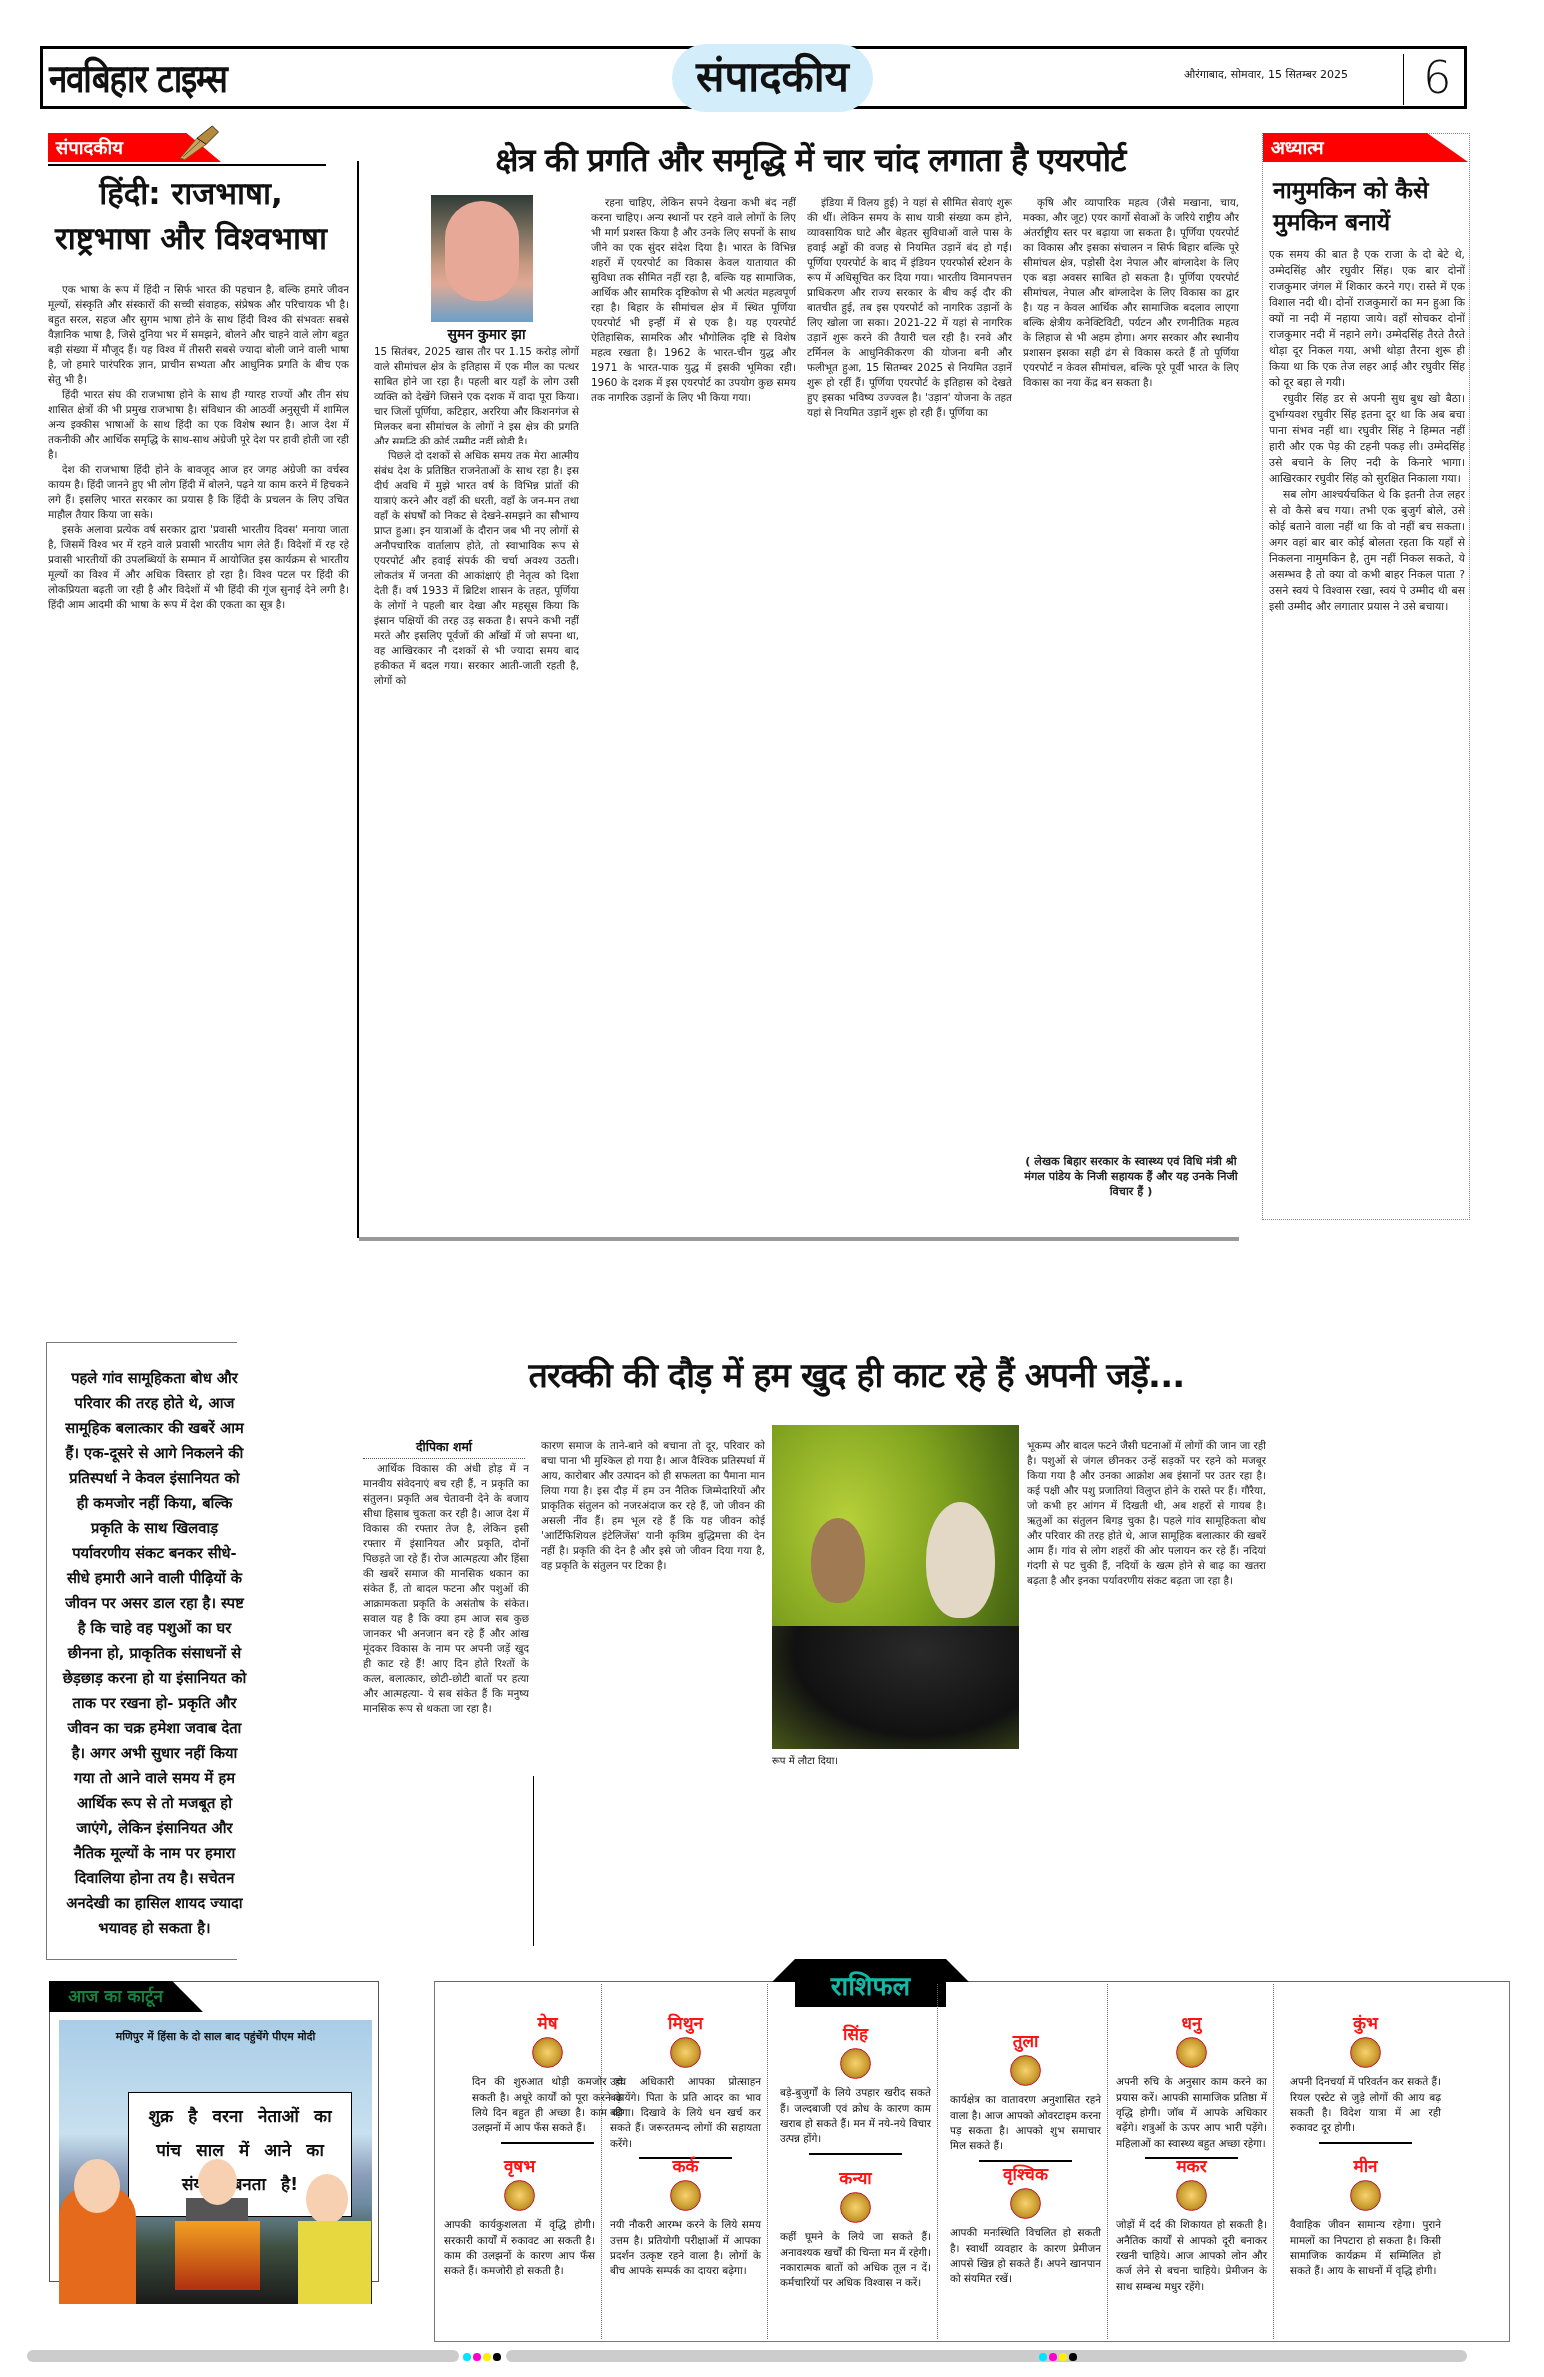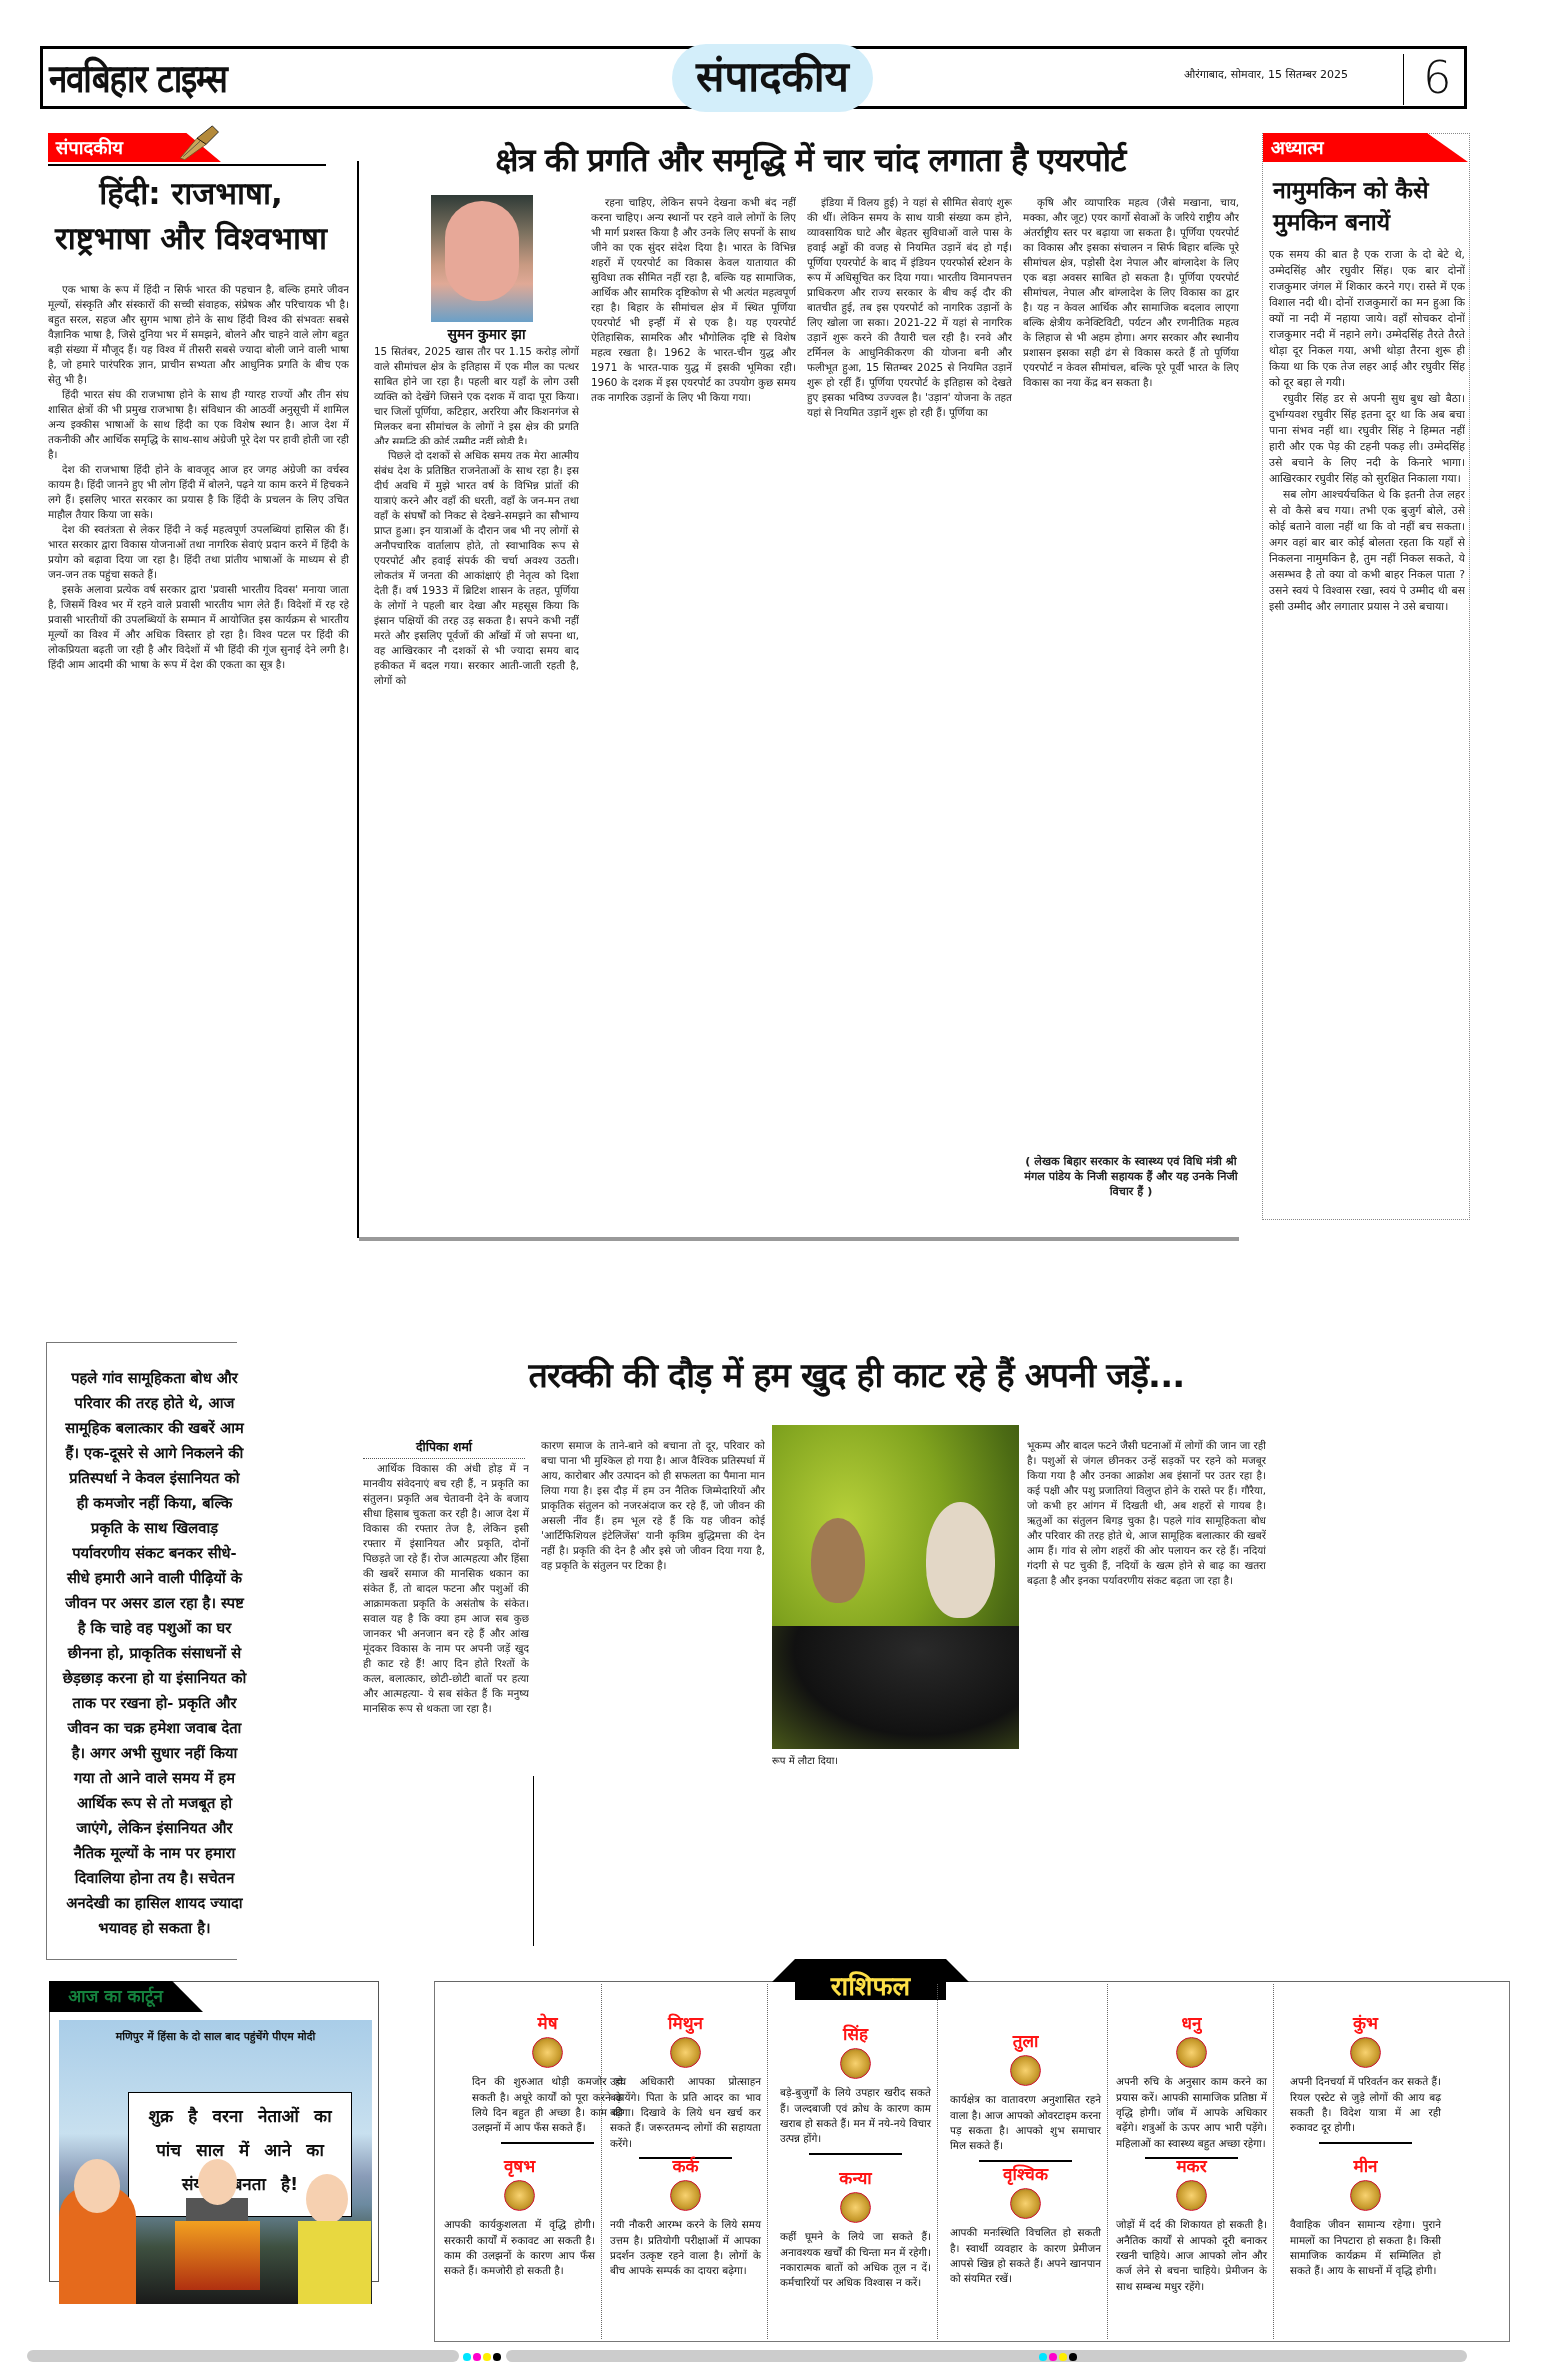--- a/index.html
+++ b/index.html
@@ -47,21 +47,21 @@
 
   
   .cartoon-box { position: absolute; left: 49px; top: 1981px; width: 330px; height: 301px; border: 1.5px solid #555; }
   .cartoon-tab { position: absolute; left: 49px; top: 1981px; width: 154px; height: 31px; background: #000; color: #15803d; font-weight: 700; font-size: 17px; line-height: 31px; padding-left: 19.3px; clip-path: polygon(0 0, 80% 0, 100% 100%, 0 100%); }
   .cartoon-img { position: absolute; left: 59px; top: 2020px; width: 313px; height: 284px; background: linear-gradient(180deg, #a9cde8 0%, #c8e0ef 40%, #8a9cb8 55%, #6c8aa0 65%, #3e5040 80%, #1a1a1a 100%); overflow: hidden; }
   .cartoon-caption { position: absolute; left: 0; top: 7.7px; width: 100%; text-align: center; font-size: 10.8px; font-weight: 700; }
   .speech { position: absolute; left: 69px; top: 40px; width: 224px; height: 125px; background: #fff; border: 1.5px solid #000; text-align: center; font-size: 17px; font-weight: 700; line-height: 34px; padding: 6.2px 9.3px; word-spacing: 9.3px; margin-top: 32px; }
 
   
   .rashi-box { position: absolute; left: 434px; top: 1981px; width: 1076px; height: 361px; border: 0.8px solid #777; border-top: 1.5px solid #666; }
-  .rashi-tab { position: absolute; left: 795px; top: 1959px; width: 151px; height: 41px; background: #000; color: #fde047; font-weight: 900; font-size: 26px; text-align: center; line-height: 54px; }
+  .rashi-tab { position: absolute; left: 795px; top: 1959px; width: 151px; height: 48px; background: #000; color: #14b8a6; font-weight: 900; font-size: 26px; text-align: center; line-height: 54px; }
   .rashi-tab-wing { position: absolute; top: 1959px; width: 0; height: 0; border-bottom: 23px solid #000; }
   .rashi-col { position: absolute; top: 1984px; width: 166px; height: 355px; border-right: 0.8px dotted #666; }
   .rashi-entry { position: absolute; width: 151px; text-align: center; }
   .rashi-name { color: #ff1414; font-weight: 900; font-size: 17px; }
   .rashi-icon { display: inline-block; width: 31px; height: 31px; border-radius: 50%; border: 1.5px solid #d3162e; background: radial-gradient(circle, #f8d270 0%, #c79a2b 60%, #553 100%); margin-top: 3.1px; }
   .rashi-text { font-size: 10.4px; line-height: 15.4px; text-align: justify; color: #111; margin-top: 3.1px; }
   .rashi-divider { width: 93px; height: 1.5px; background: #000; margin: 6.2px auto; }
 
   
   .footer-bar { position: absolute; top: 2350px; height: 12.4px; border-radius: 6.2px; background: #ccc; }
@@ -84,21 +84,20 @@
   <polygon points="30,18 50,2 58,10 42,26" fill="#b48a3a" stroke="#000" stroke-width="1"></polygon>
   <line x1="12" y1="42" x2="34" y2="22" stroke="#444" stroke-width="1"></line>
 </svg>
 <div class="hrule" style="left:48px;top:164px;width:278px;height:1.5px;"></div>
 <div class="vrule" style="left:357px;top:161px;width:1.5px;height:1077px;"></div>
 <div class="left-title">हिंदी: राजभाषा, राष्ट्रभाषा और विश्वभाषा</div>
 <div class="col" style="left:48px;top:270px;width:301px;height:1008px;margin-top:12px;">
   <p>एक भाषा के रूप में हिंदी न सिर्फ भारत की पहचान है, बल्कि हमारे जीवन मूल्यों, संस्कृति और संस्कारों की सच्ची संवाहक, संप्रेषक और परिचायक भी है। बहुत सरल, सहज और सुगम भाषा होने के साथ हिंदी विश्व की संभवतः सबसे वैज्ञानिक भाषा है, जिसे दुनिया भर में समझने, बोलने और चाहने वाले लोग बहुत बड़ी संख्या में मौजूद हैं। यह विश्व में तीसरी सबसे ज्यादा बोली जाने वाली भाषा है, जो हमारे पारंपरिक ज्ञान, प्राचीन सभ्यता और आधुनिक प्रगति के बीच एक सेतु भी है।</p>
   <p>हिंदी भारत संघ की राजभाषा होने के साथ ही ग्यारह राज्यों और तीन संघ शासित क्षेत्रों की भी प्रमुख राजभाषा है। संविधान की आठवीं अनुसूची में शामिल अन्य इक्कीस भाषाओं के साथ हिंदी का एक विशेष स्थान है। आज देश में तकनीकी और आर्थिक समृद्धि के साथ-साथ अंग्रेजी पूरे देश पर हावी होती जा रही है।</p>
   <p>देश की राजभाषा हिंदी होने के बावजूद आज हर जगह अंग्रेजी का वर्चस्व कायम है। हिंदी जानने हुए भी लोग हिंदी में बोलने, पढ़ने या काम करने में हिचकने लगे हैं। इसलिए भारत सरकार का प्रयास है कि हिंदी के प्रचलन के लिए उचित माहौल तैयार किया जा सके।</p>
-  <p>देश की स्वतंत्रता से लेकर हिंदी ने कई महत्वपूर्ण उपलब्धियां हासिल की हैं। भारत सरकार द्वारा विकास योजनाओं तथा नागरिक सेवाएं प्रदान करने में हिंदी के प्रयोग को बढ़ावा दिया जा रहा है। हिंदी तथा प्रांतीय भाषाओं के माध्यम से ही जन-जन तक पहुंचा सकते हैं।</p>
   <p>इसके अलावा प्रत्येक वर्ष सरकार द्वारा 'प्रवासी भारतीय दिवस' मनाया जाता है, जिसमें विश्व भर में रहने वाले प्रवासी भारतीय भाग लेते हैं। विदेशों में रह रहे प्रवासी भारतीयों की उपलब्धियों के सम्मान में आयोजित इस कार्यक्रम से भारतीय मूल्यों का विश्व में और अधिक विस्तार हो रहा है। विश्व पटल पर हिंदी की लोकप्रियता बढ़ती जा रही है और विदेशों में भी हिंदी की गूंज सुनाई देने लगी है। हिंदी आम आदमी की भाषा के रूप में देश की एकता का सूत्र है।</p>
 </div>
 
 <div class="main-headline">क्षेत्र की प्रगति और समृद्धि में चार चांद लगाता है एयरपोर्ट</div>
 <div class="author-photo">
   <div class="author-face"></div>
 </div>
 <div class="author-name">सुमन कुमार झा</div>
 <div class="col" style="left:374px;top:344px;width:205px;height:100px;">
   <p style="text-indent:0">15 सितंबर, 2025 खास तौर पर 1.15 करोड़ लोगों वाले सीमांचल क्षेत्र के इतिहास में एक मील का पत्थर साबित होने जा रहा है। पहली बार यहाँ के लोग उसी व्यक्ति को देखेंगे जिसने एक दशक में वादा पूरा किया। चार जिलों पूर्णिया, कटिहार, अररिया और किशनगंज से मिलकर बना सीमांचल के लोगों ने इस क्षेत्र की प्रगति और समृद्धि की कोई उम्मीद नहीं छोड़ी है।</p>

